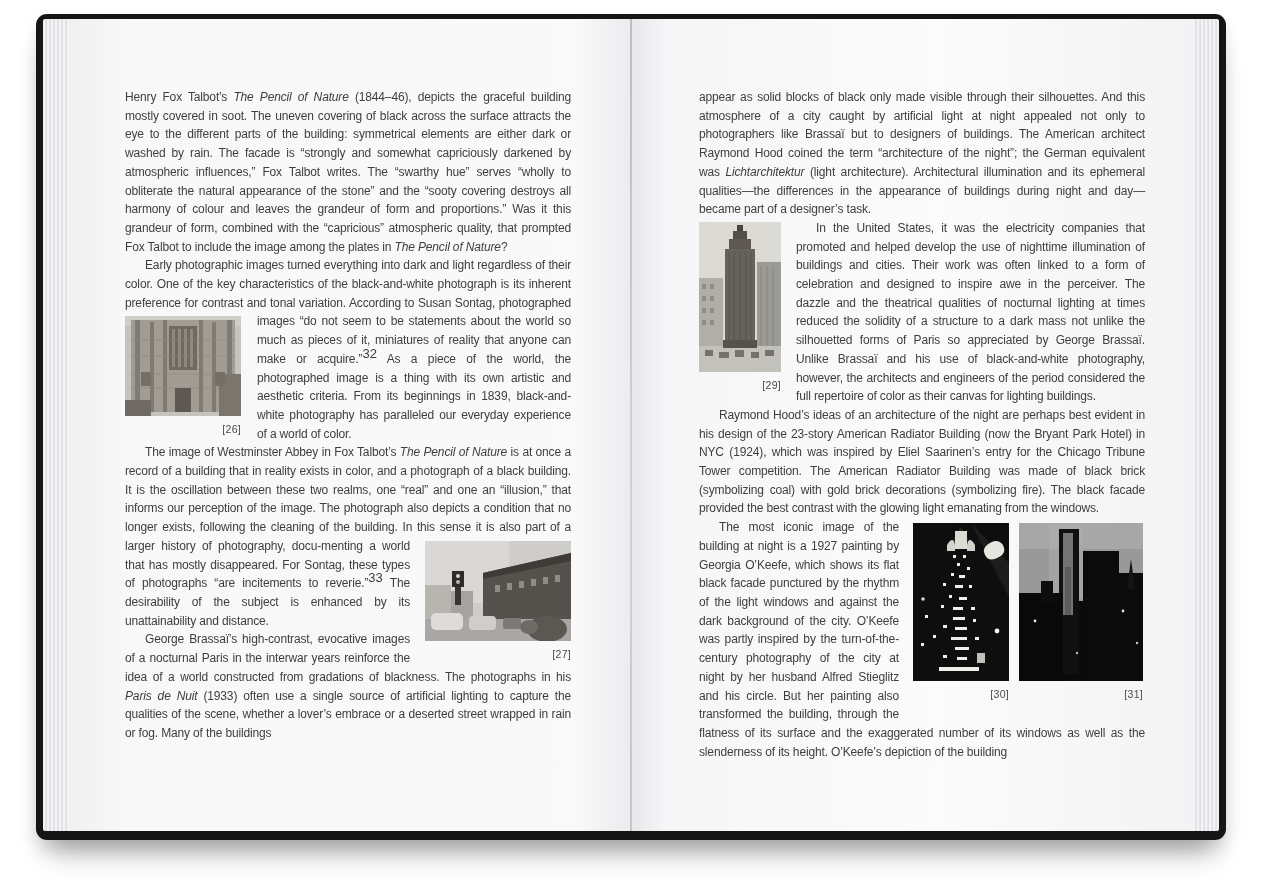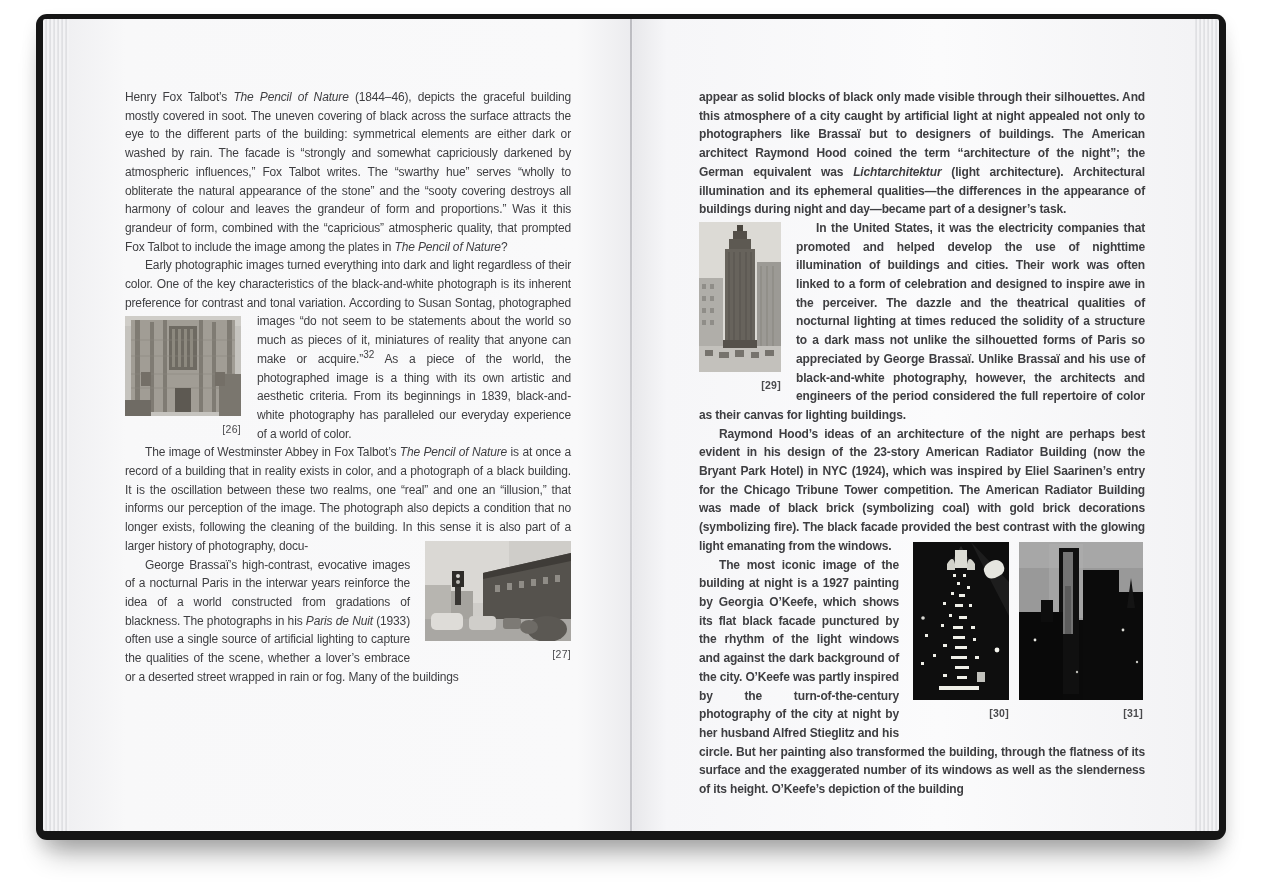--- a/index.html
+++ b/index.html
@@ -17,27 +17,27 @@
 
   .spread { position:absolute; left:33px; right:33px; top:5px; bottom:9px;
     display:flex; background:#f7f7f8; }
   .spread::after { content:""; position:absolute; left:50%; top:0; bottom:0; width:2px;
     margin-left:-1px; background:linear-gradient(180deg,#bcbcc1,#d2d2d6 60%,#c4c4c9); }
 
   .page { flex:1; position:relative; overflow:hidden; }
   .page-left  { background:linear-gradient(90deg,#f0f0f2 0%,#f8f8f9 10%,#f9f9fa 90%,#ebebee 100%);
     padding:69px 62px 0 56px; }
   .page-right { background:linear-gradient(90deg,#e8e8eb 0%,#f6f6f8 6%,#fbfbfc 55%,#f3f3f5 100%);
-    padding:69px 48px 0 66px;font-weight:bold; }
+    padding:69px 48px 0 66px; }
 
   .para { text-align:justify; font-size:12px; line-height:18.7px; color:#3e3e41;
     letter-spacing:-0.15px; }
   .indent { text-indent:20px; }
   i { font-style:italic; }
-  sup { font-size:10px; vertical-align:super; line-height:0; letter-spacing:0; }
+  sup { font-size:13px; vertical-align:super; line-height:0; letter-spacing:0; }
 
   .fig { display:inline-block; text-indent:0; }
   .fig svg { display:block; }
   .figcap { display:block; text-align:right; font-size:10.5px; color:#4a4a4d;
     margin-top:4px; letter-spacing:0.3px; }
   .fig26 { float:left;  width:116px; margin:4px 16px 2px 0; }
   .fig27 { float:right; width:146px; margin:4px 0 2px 15px; }
   .fig29 { float:left;  width:82px;  margin:3px 15px 2px 0; }
   .figgroup { float:right; width:232px; margin:5px 0 4px 14px; display:flex; gap:10px;
     text-indent:0; }
@@ -111,21 +111,21 @@
           <rect x="27" y="30" width="12" height="16" fill="#2e2c29"></rect>
           <circle cx="33" cy="35" r="2" fill="#d9d7d2"></circle>
               <circle cx="33" cy="41" r="2" fill="#b9b7b2"></circle>
           <rect x="6" y="72" width="32" height="17" rx="5" fill="#dedcd8"></rect>
           <rect x="44" y="75" width="27" height="14" rx="4" fill="#d0cecA"></rect>
           <rect x="78" y="77" width="18" height="11" rx="3" fill="#7d7a75"></rect>
           <ellipse cx="122" cy="88" rx="20" ry="13" fill="#5b5853"></ellipse>
           <ellipse cx="104" cy="86" rx="9" ry="7" fill="#6e6b66"></ellipse>
         </svg>
             <span class="figcap">[27]</span>
-          </span></p>
+          </span><span><span>menting a world that has mostly disappeared. For Sontag, these types of photographs “are incitements to reverie.”</span><sup>33</sup><span> The desirability of the subject is enhanced by its unattainability and distance.</span></span></p>
       <p class="para indent"><span><span>George Brassaï’s high-contrast, evocative images of a nocturnal Paris in the interwar years reinforce the idea of a world constructed from gradations of blackness. The photographs in his </span><i>Paris de Nuit</i><span> (1933) often use a single source of artificial lighting to capture the qualities of the scene, whether a lover’s embrace or a deserted street wrapped in rain or fog. Many of the buildings</span></span></p>
     </div>
 
     <div class="page page-right">
       <p class="para"><span><span>appear as solid blocks of black only made visible through their silhouettes. And this atmosphere of a city caught by artificial light at night appealed not only to photographers like Brassaï but to designers of buildings. The American architect Raymond Hood coined the term “architecture of the night”; the German equivalent was </span><i>Lichtarchitektur</i><span> (light architecture). Architectural illumination and its ephemeral qualities—the differences in the appearance of buildings during night and day—became part of a designer’s task.</span></span></p>
       <p class="para indent"><span class="fig fig29">
             <svg viewBox="0 0 82 150" width="82" height="150" preserveAspectRatio="none">
           <rect width="82" height="150" fill="#dcdad5"></rect>
           <rect x="0" y="56" width="24" height="70" fill="#b0aea9"></rect>
           <g fill="#8f8d88">

